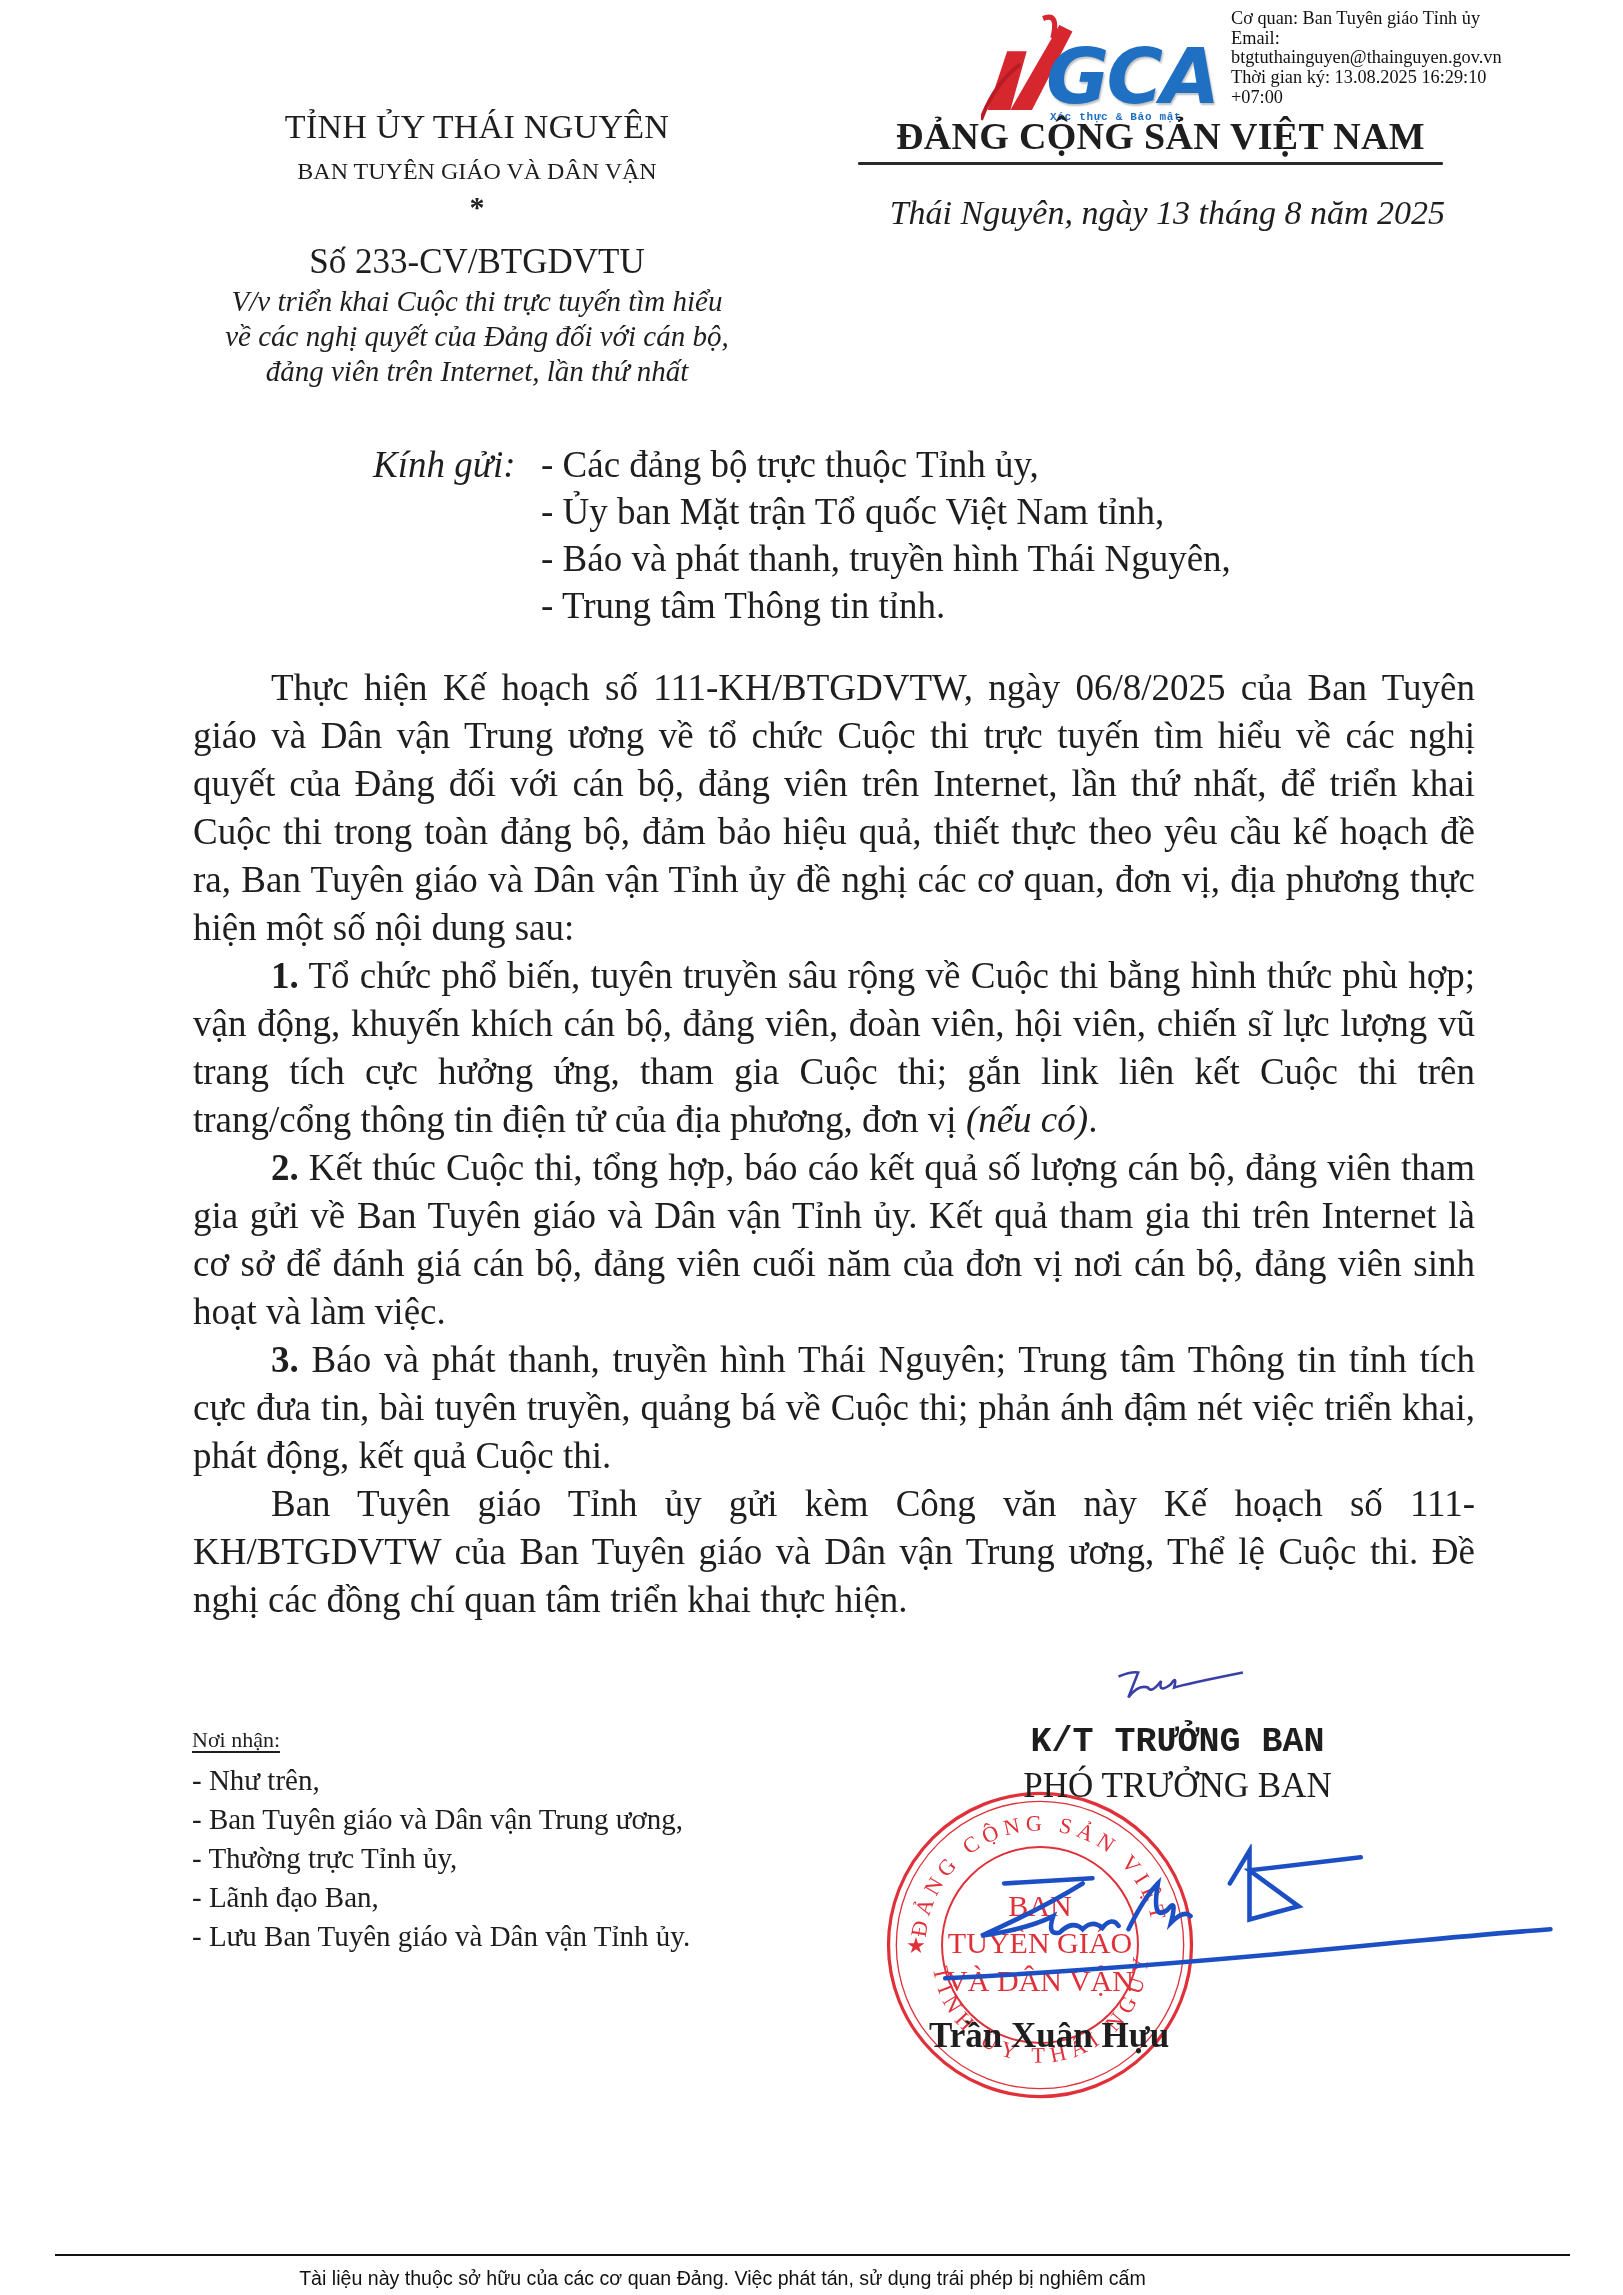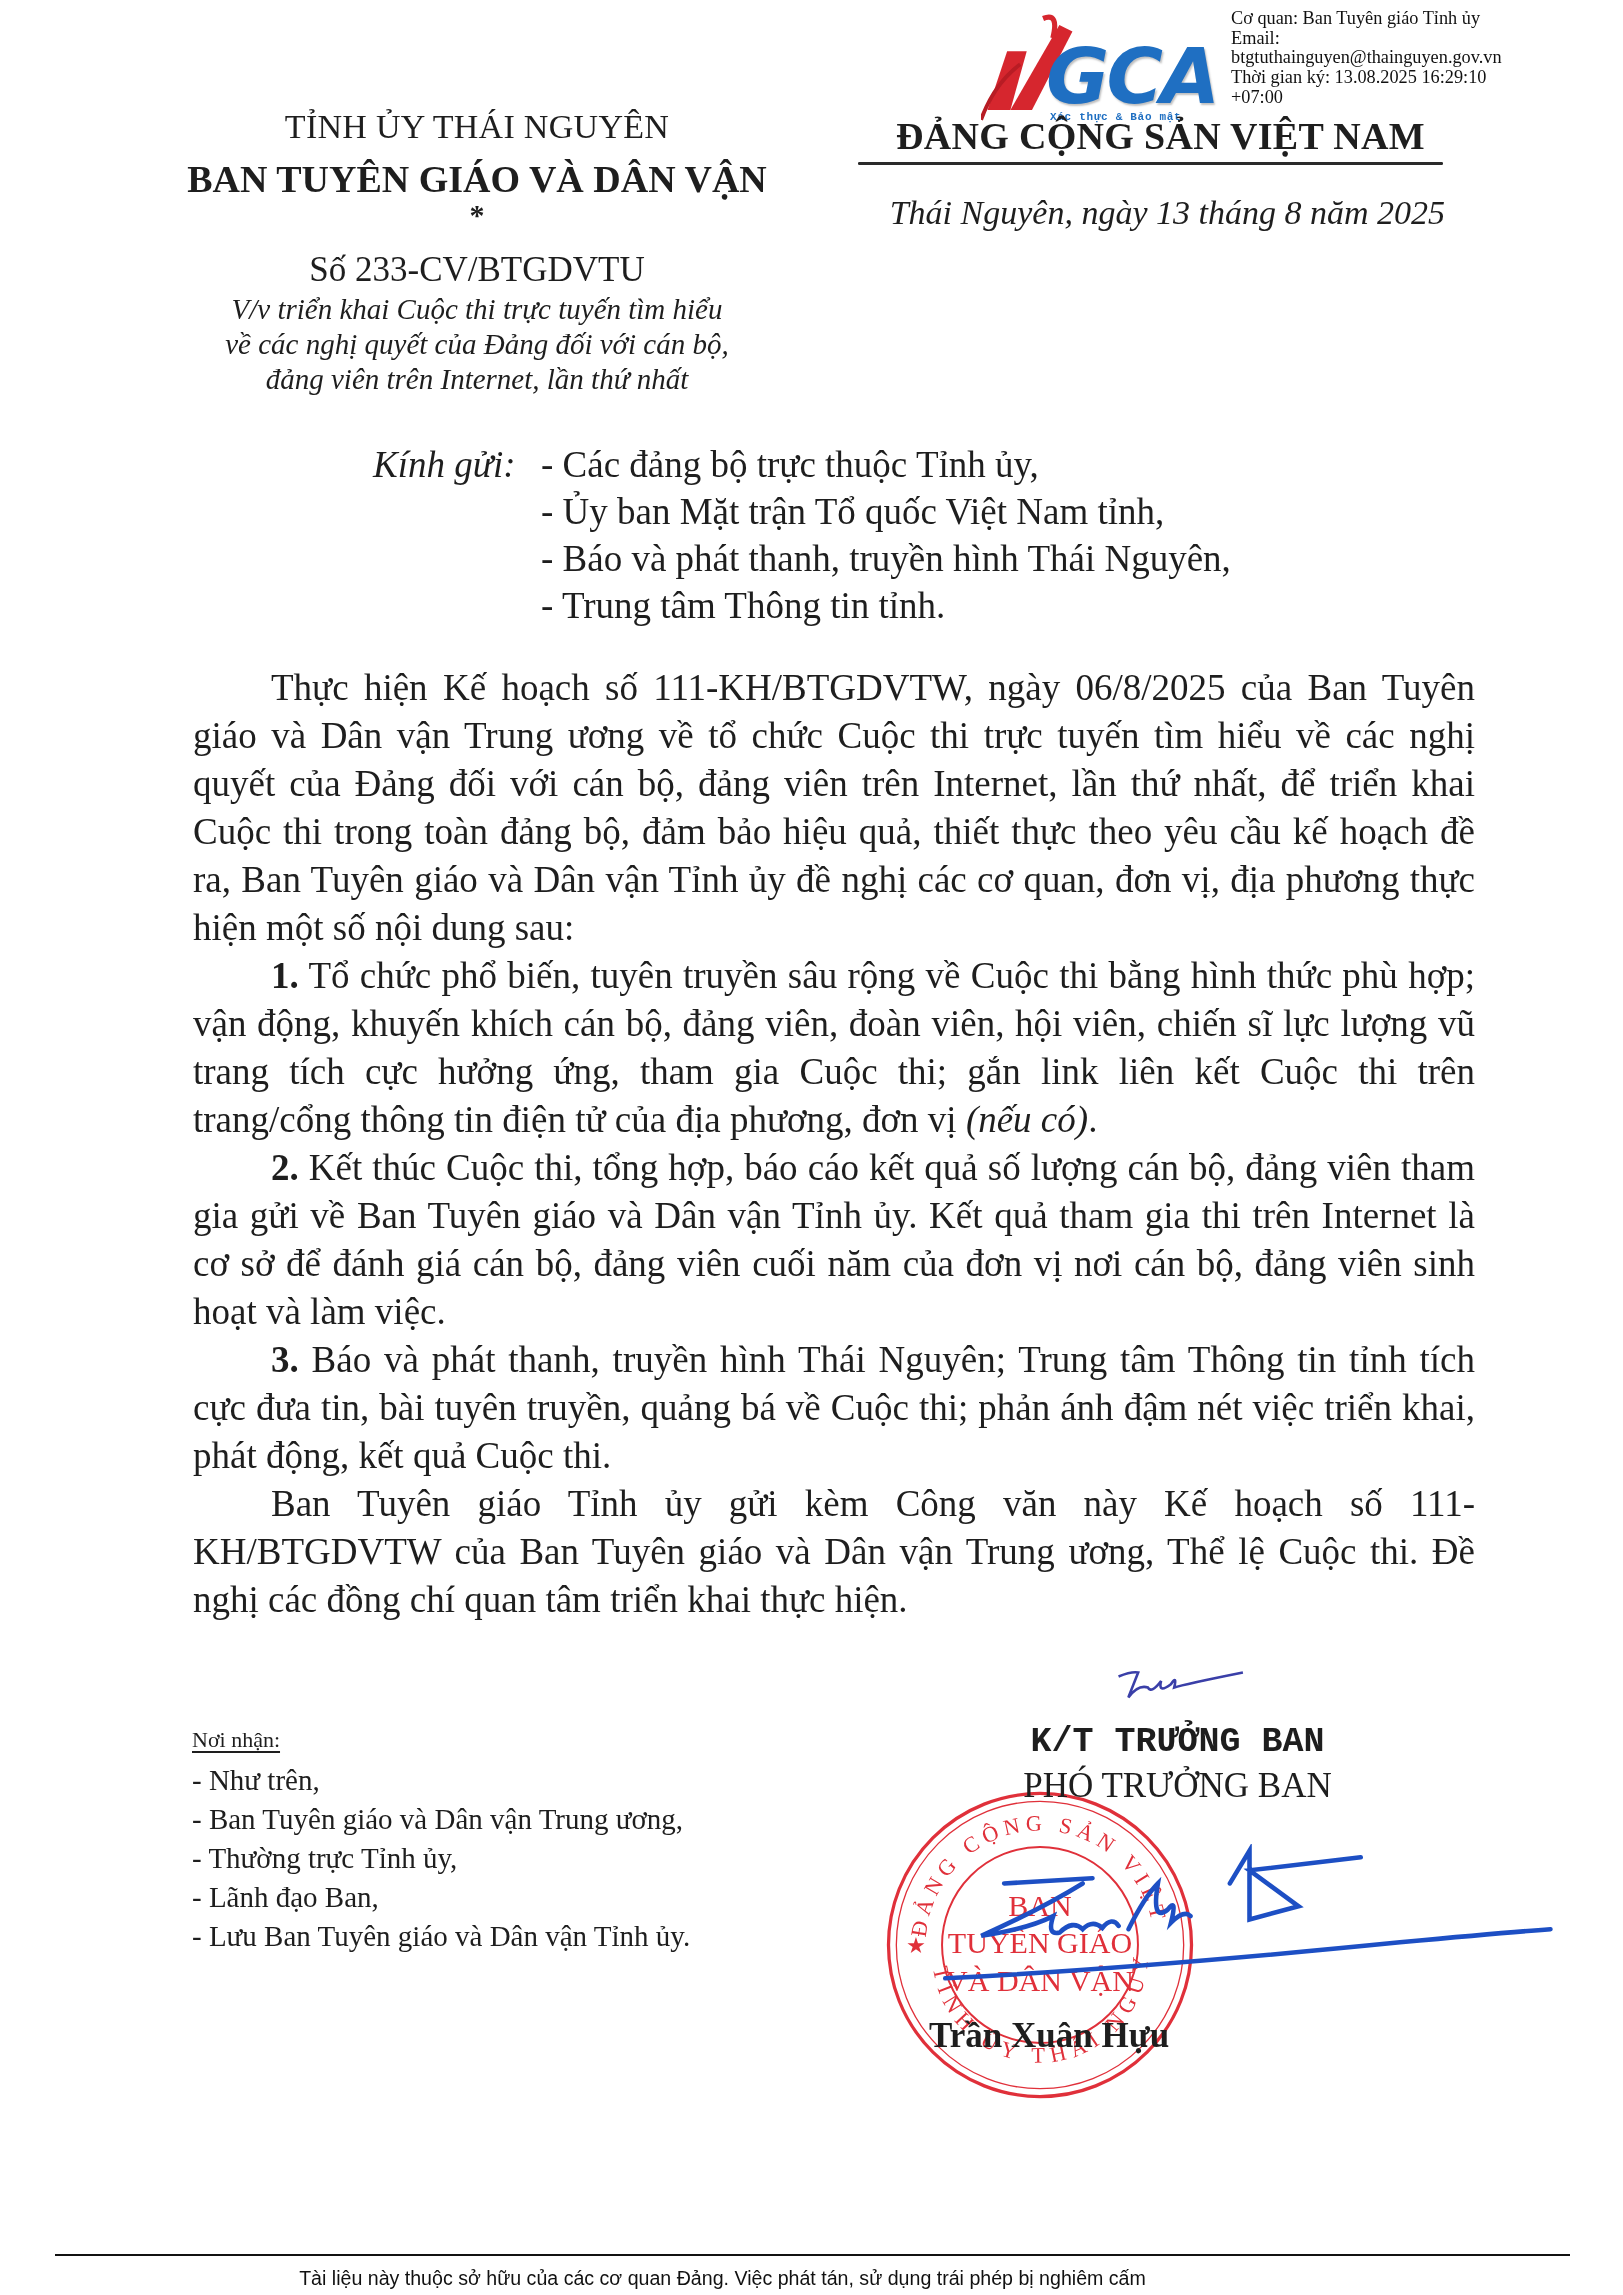--- a/index.html
+++ b/index.html
@@ -4,21 +4,21 @@
 <style>
   html, body { margin:0; padding:0; background:#ffffff; }
   body { width:1623px; height:2295px; position:relative; overflow:hidden;
          font-family:"Liberation Serif","DejaVu Serif",serif; color:#1e1e1e; }
   .abs { position:absolute; }
   .center { text-align:center; }
 
   
   #org-block { left:150px; top:105px; width:654px; }
   .org-parent { font-size:34px; line-height:43px; letter-spacing:0.3px; }
-  .org-name { font-size:38px; line-height:46px; font-weight:bold;margin-top:8px; }
+  .org-name { font-size:24px; line-height:46px; font-weight:normal; }
   .org-star { font-size:30px; line-height:26px; font-weight:bold; }
   .doc-number { font-size:35px; line-height:44px; margin-top:19.6px; }
   .doc-subject { font-size:29px; line-height:35px; font-style:italic; }
 
   
   #party-title { left:850px; top:112px; width:621px; font-size:38px; font-weight:bold; line-height:48px; letter-spacing:0.3px; }
   #party-rule { left:858px; top:162px; width:585px; height:2.6px; background:#2a2a2a; border-radius:1.3px; }
   #date-line { left:850px; top:190px; width:621px; font-size:34px; font-style:italic; line-height:46px; text-align:right; padding-right:26px; box-sizing:border-box; }
 
   

